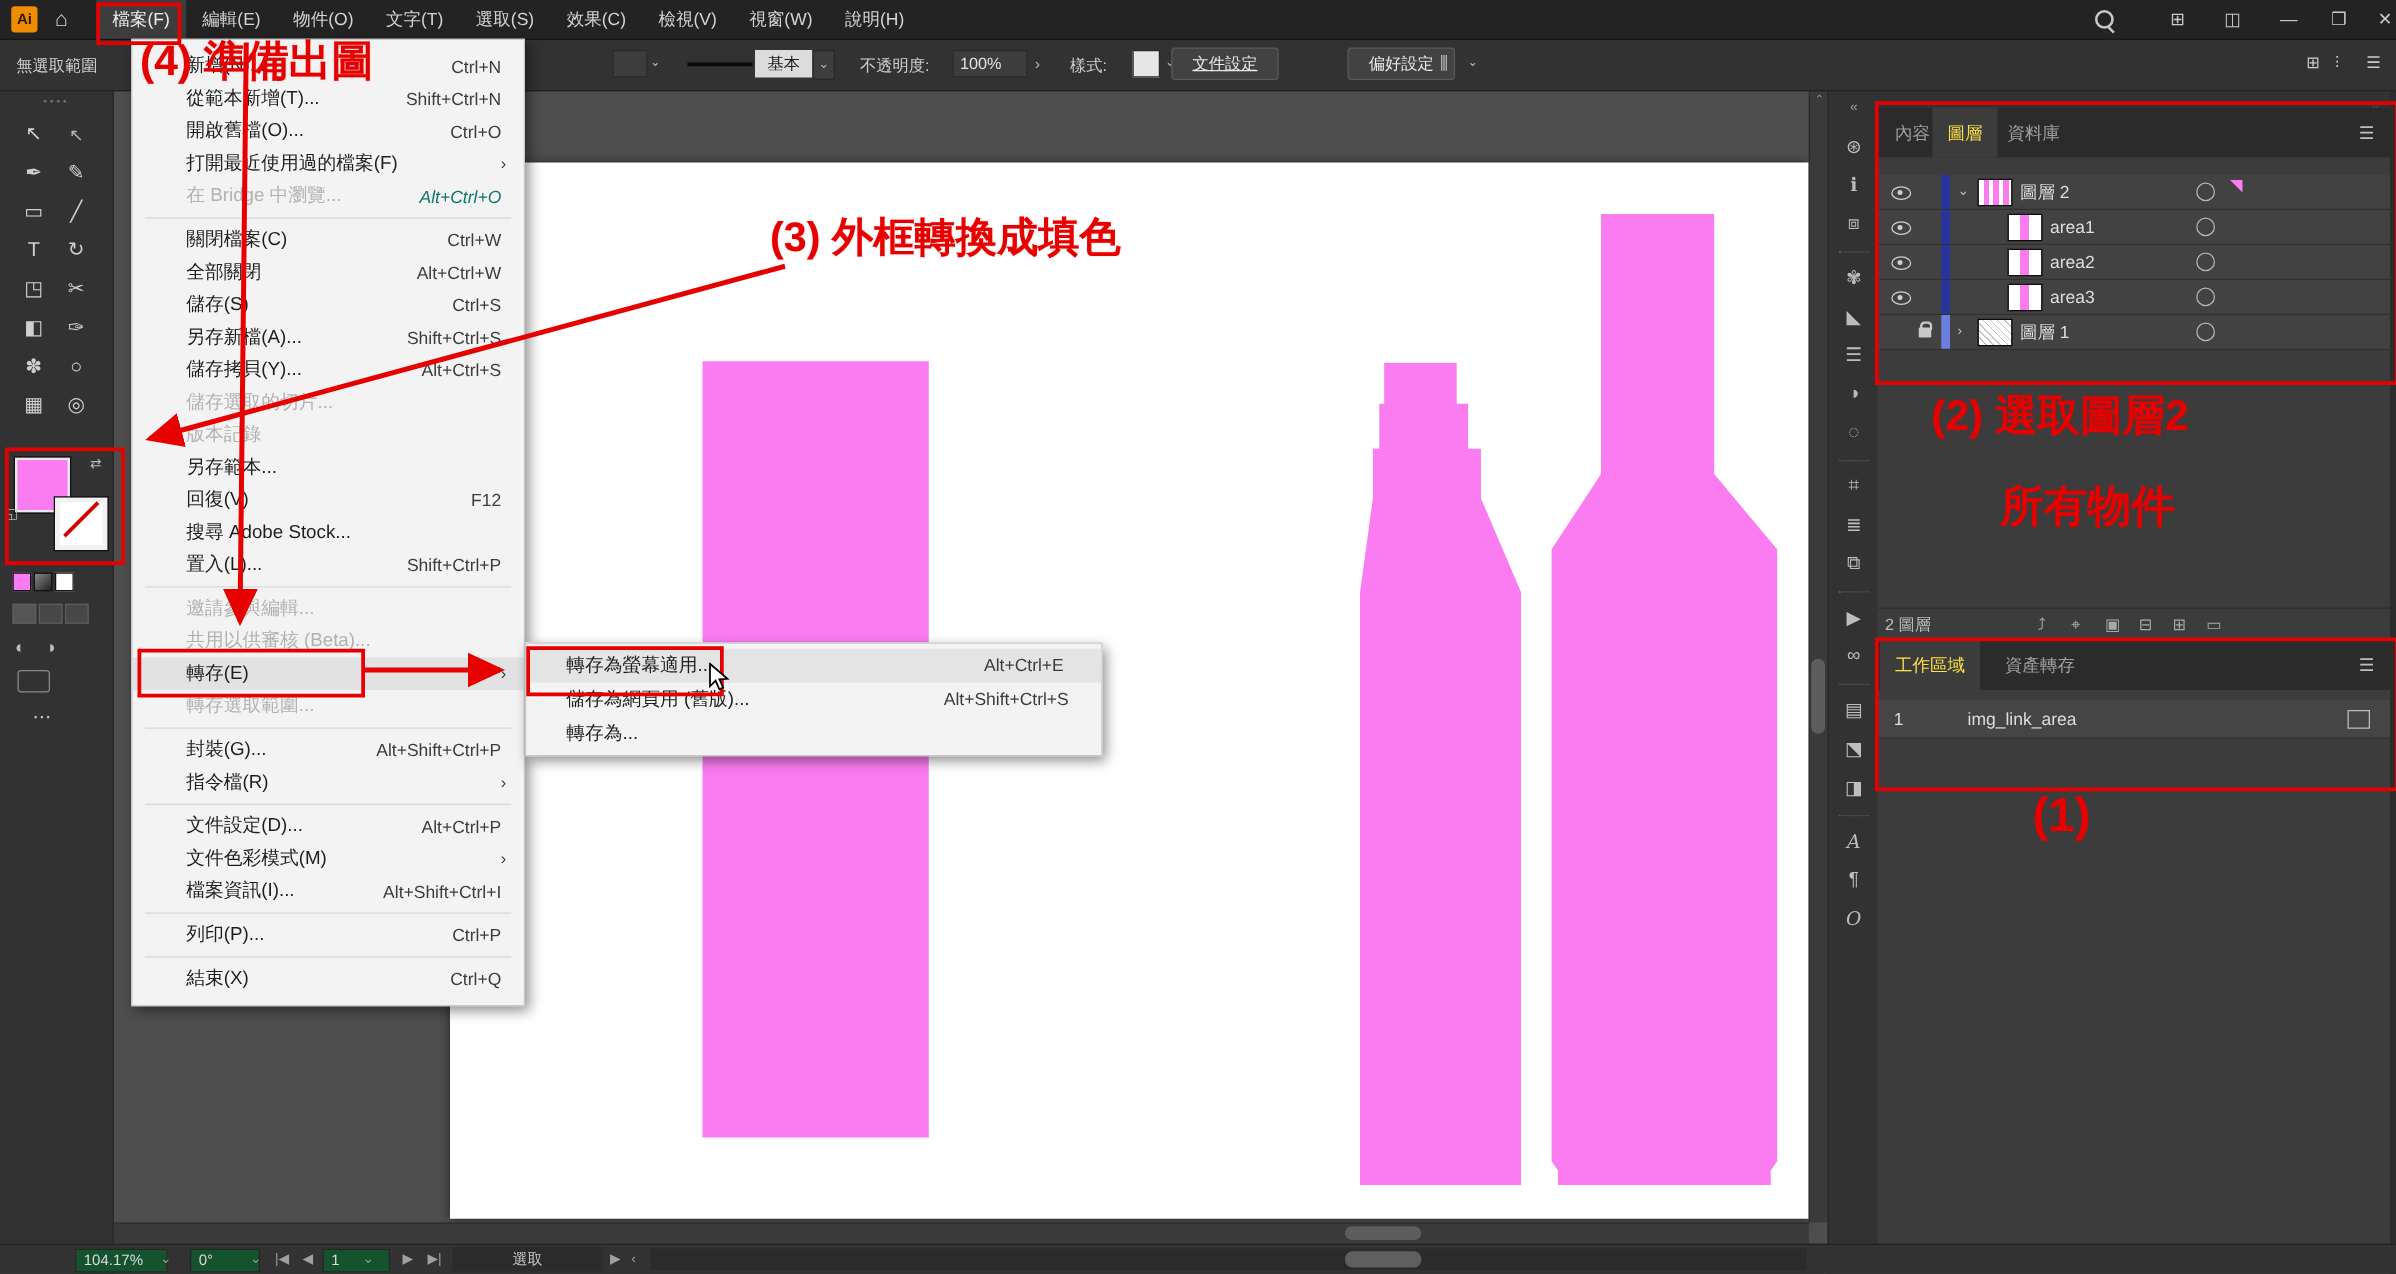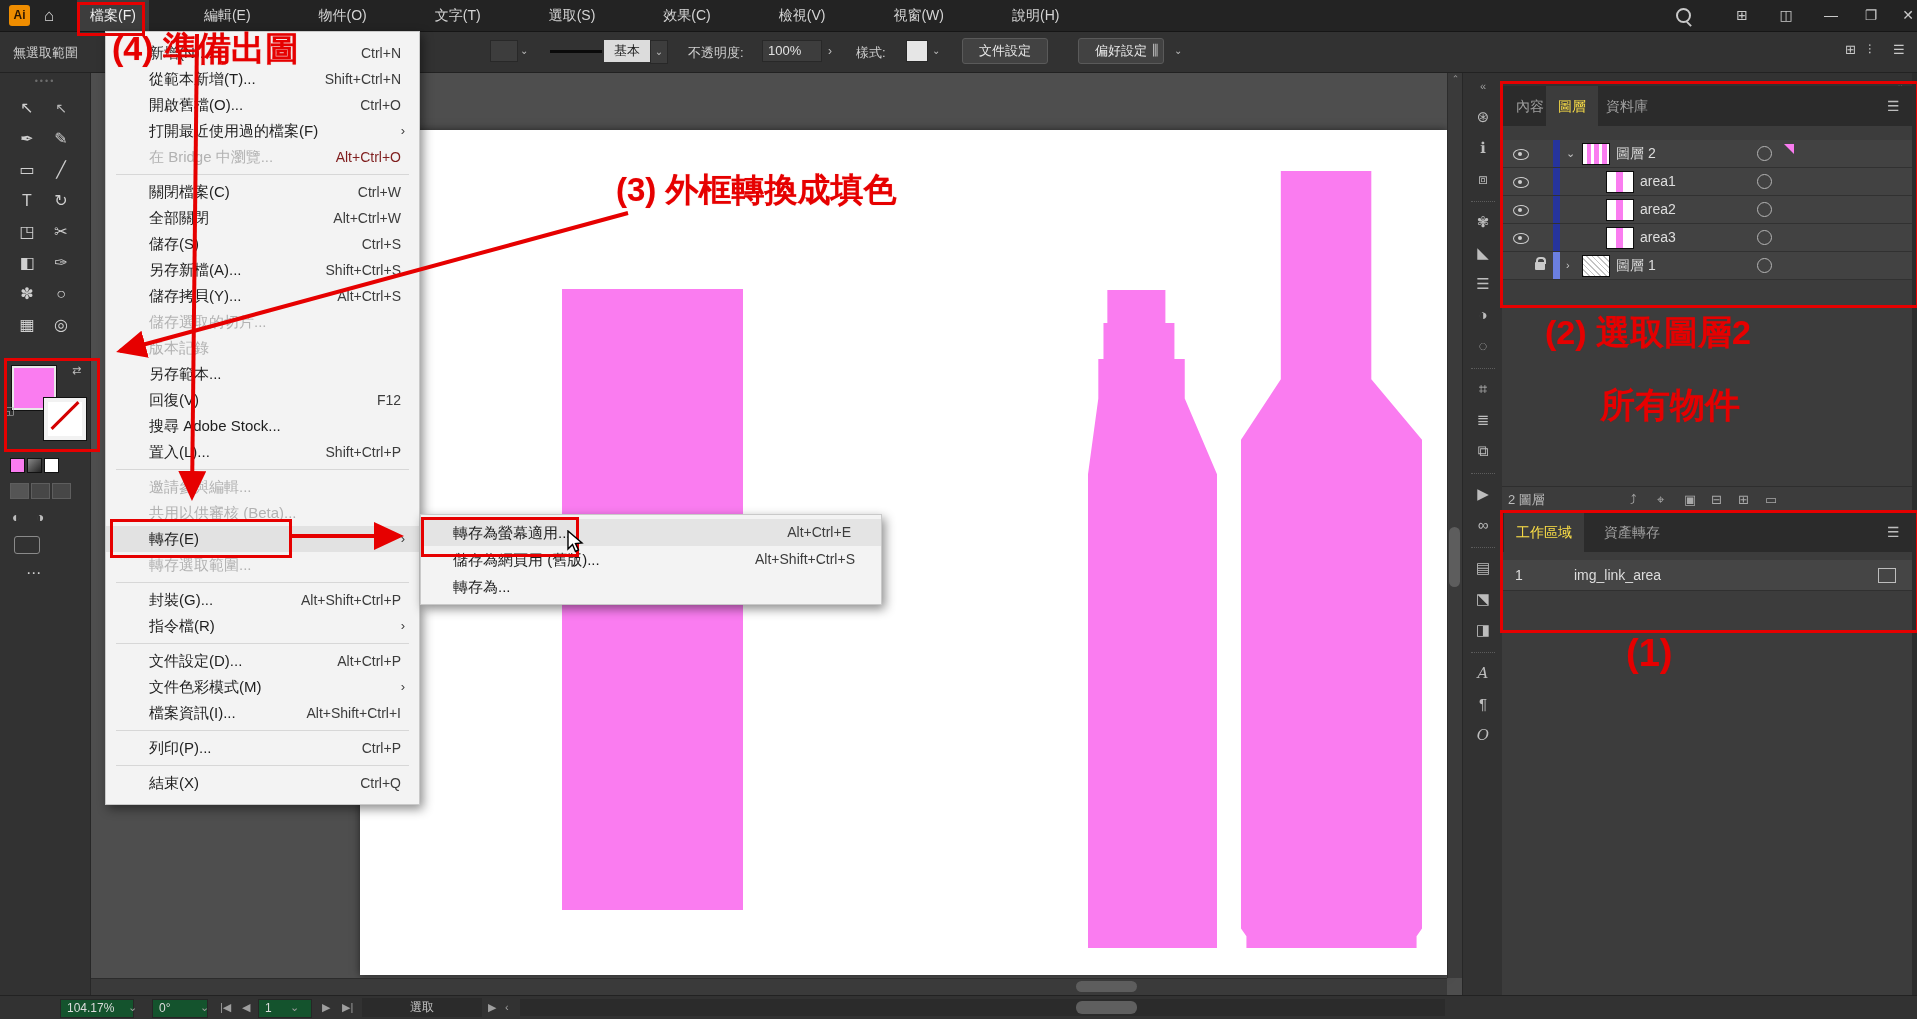--- a/index.html
+++ b/index.html
@@ -5,21 +5,21 @@
   html,body{margin:0;padding:0;background:#1a1a1a;}
   #stage{position:relative;width:1917px;height:1019px;overflow:hidden;
     font-family:"Liberation Sans","DejaVu Sans",sans-serif;
     background:#4e4e4e;-webkit-font-smoothing:antialiased;}
   .abs{position:absolute;}
   
   #menubar{left:0;top:0;width:1917px;height:31px;background:#232323;border-bottom:1px solid #161616;z-index:20;}
   #ai-logo{left:9px;top:5px;width:21px;height:21px;background:#ef8d00;color:#2b1600;font-weight:bold;
     font-size:12px;text-align:center;line-height:21px;border-radius:3px;}
   #home-icon{left:44px;top:4px;color:#d9d9d9;font-size:17px;line-height:23px;}
-  #menubar-items{left:77px;top:0;height:31px;display:flex;gap:42px;}
+  #menubar-items{left:77px;top:0;height:31px;display:flex;}
   .mb-item{color:#d4d4d4;font-size:14px;line-height:31px;padding:0 13px;white-space:nowrap;cursor:default;}
   .mb-item.active{background:#3d3d3d;color:#efefef;}
   .mb-right{top:6px;color:#c9c9c9;font-size:14px;line-height:19px;text-align:center;width:26px;}
   .lens{position:absolute;left:1676px;top:8px;width:11px;height:11px;border:2px solid #c9c9c9;border-radius:50%;}
   .lens:after{content:"";position:absolute;left:10px;top:11px;width:2px;height:6px;background:#c9c9c9;transform:rotate(-45deg);}
   
   #controlbar{left:0;top:31px;width:1917px;height:41px;background:#323232;border-bottom:1px solid #222;z-index:5;color:#cfcfcf;font-size:13px;}
   .cb-label{position:absolute;top:13px;color:#cfcfcf;}
   .cb-box{position:absolute;background:#3d3d3d;border:1px solid #282828;color:#e2e2e2;}
   .cb-btn{position:absolute;top:7px;height:24px;background:#424242;border:1px solid #5a5a5a;border-radius:3px;
@@ -81,21 +81,21 @@
   #sb-track{position:absolute;left:362px;top:2px;width:120px;height:19px;background:#2b2b2b;color:#c3c3c3;text-align:center;line-height:19px;font-size:12px;}
   #sb-scroll{position:absolute;left:520px;top:3px;width:925px;height:17px;background:#2b2b2b;}
   #sb-sthumb{position:absolute;left:1076px;top:5px;width:61px;height:13px;background:#5f5f5f;border-radius:6px;}
   
   #filemenu{left:105px;top:31px;width:313px;background:#f3f3f3;border:1px solid #c9c9c9;
     box-shadow:3px 4px 10px rgba(0,0,0,.45);z-index:50;padding:8px 0;}
   .fm-row{position:relative;height:26px;line-height:26px;font-size:15px;color:#1e1e1e;padding-left:43px;}
   .fm-row.dis{color:#b2b2b2;}
   .fm-row.hl{background:#e2e2e2;}
   .fm-sc{position:absolute;right:18px;top:0;font-size:14px;color:#3c3c3c;}
-  .fm-row.dis .fm-sc{color:#7f1d1d;}
+  .fm-row.dis .fm-sc{color:#0f766e;font-style:italic;}
   .fm-sub{position:absolute;right:14px;top:0;font-size:13px;color:#3c3c3c;}
   .fm-sep{height:1px;background:#d7d7d7;margin:4px 10px;}
   #submenu{left:420px;top:514px;width:460px;background:#f3f3f3;border:1px solid #c9c9c9;
     box-shadow:3px 4px 10px rgba(0,0,0,.45);z-index:51;padding:4px 0;}
   .sm-row{position:relative;height:27px;line-height:27px;font-size:15px;color:#1e1e1e;padding-left:32px;}
   .sm-row.hl{background:#e4e4e4;}
   
   .rbox{position:absolute;border:3px solid #e60000;z-index:60;pointer-events:none;}
   .rtext{position:absolute;color:#e60000;font-weight:bold;z-index:61;pointer-events:none;white-space:nowrap;
     text-shadow:0 0 1px rgba(230,0,0,.4);}
@@ -135,21 +135,21 @@
     <span class="abs caret" style="left:520px;top:14px;">⌄</span>
     <span class="stroke-line"></span>
     <span class="abs" id="basic-box">基本</span>
     <span class="cb-box" style="left:650px;top:9px;width:16px;height:22px;text-align:center;line-height:22px;font-size:10px;color:#bbb;">⌄</span>
     <span class="cb-label" style="left:688px;">不透明度:</span>
     <span class="cb-box" style="left:762px;top:9px;width:48px;height:20px;line-height:20px;padding:0 5px;">100%</span>
     <span class="abs caret" style="left:828px;top:13px;font-size:12px;">›</span>
     <span class="cb-label" style="left:856px;">樣式:</span>
     <span class="cb-box" style="left:906px;top:9px;width:20px;height:20px;background:#e6e6e6;"></span>
     <span class="abs caret" style="left:932px;top:14px;">⌄</span>
-    <span class="cb-btn" style="left:962px;">文件設定</span>
+    <span class="cb-btn" style="left:937px;text-decoration:underline;">文件設定</span>
     <span class="cb-btn" style="left:1078px;">偏好設定</span>
     <span class="abs" style="left:1152px;top:11px;color:#c9c9c9;font-size:14px;">⫼</span>
     <span class="abs caret" style="left:1174px;top:14px;">⌄</span>
     <span class="abs" style="left:1845px;top:11px;color:#c9c9c9;font-size:13px;">⊞</span>
     <span class="abs" style="left:1868px;top:11px;color:#c9c9c9;font-size:13px;">⫶</span>
     <span class="abs" style="left:1893px;top:11px;color:#c9c9c9;font-size:13px;">☰</span>
   </div>
 
   <div class="abs" id="toolbar">
     <div class="abs tb-dots">••••</div>

